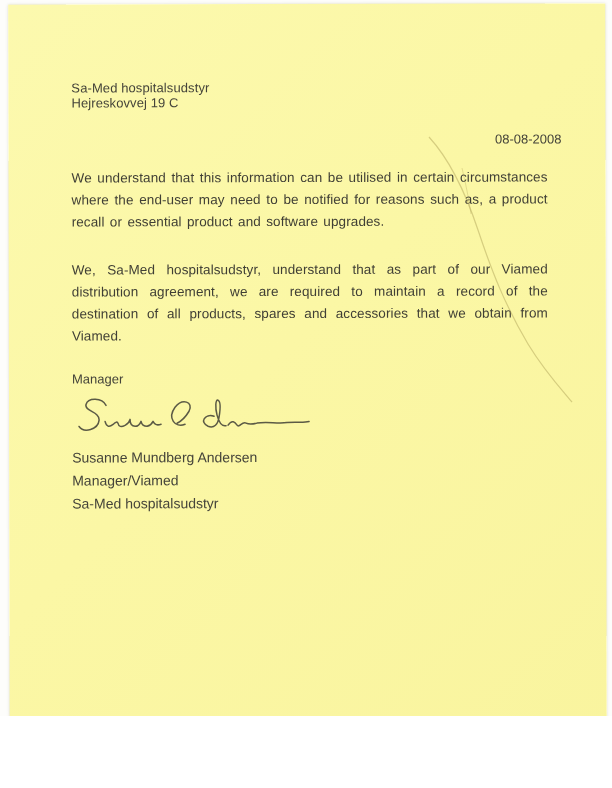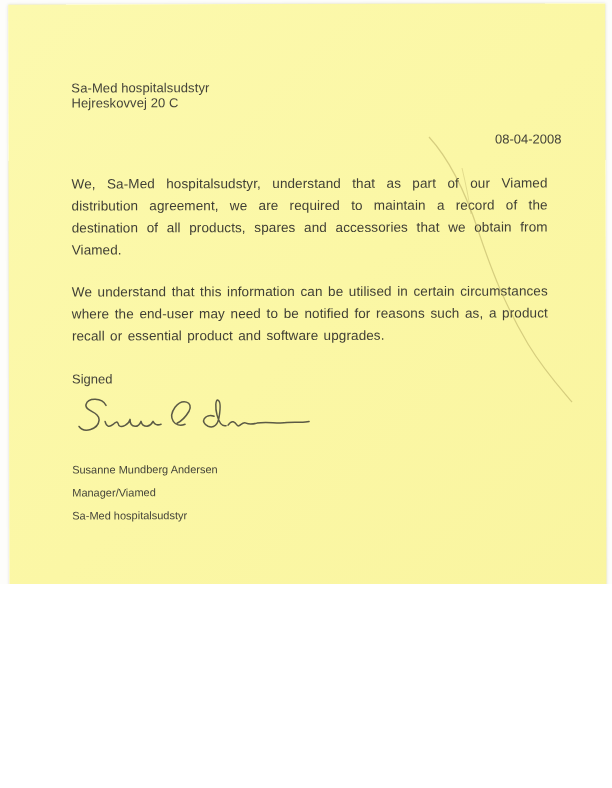--- a/index.html
+++ b/index.html
@@ -1,19 +1,19 @@
 <!DOCTYPE html>
 <html><head>
 <meta charset="utf-8">
 <style>
   html, body { margin: 0; padding: 0; background: #ffffff; }
   .scan {
     position: relative;
     width: 612px;
-    height: 584px;
+    height: 716px;
     background: #fdfdfb;
     overflow: hidden;
     font-family: "Liberation Sans", sans-serif;
   }
   .paper {
     position: absolute;
     left: 9px;
     top: 4px;
     width: 597px;
     height: 777px;
@@ -43,47 +43,47 @@
     line-height: 22px;
     text-align: justify;
     letter-spacing: 0.1px;
     word-spacing: 1.5px;
     color: #403f35;
   }
   .para-1 { margin-top: 26px; }
   .para-2 { margin-top: 20px; }
   .signed-label { margin-top: 24px; font-size: 13px; }
   .signature-wrap { margin-top: 6px; margin-left: 0; height: 52px; }
-  .sig-block { margin-top: 14px; font-size: 11px; line-height: 23px; }
+  .sig-block { margin-top: 2px; font-size: 14px; line-height: 23px; }
   .crease-overlay {
     position: absolute;
     left: 0; top: 0;
     width: 612px; height: 788px;
     pointer-events: none;
   }
 </style>
 </head>
 <body>
 
 <div class="scan">
   <div class="paper">
     <div class="content">
 
       <div class="address-block">
         <div>Sa-Med hospitalsudstyr</div>
-        <div>Hejreskovvej 20 C</div>
+        <div>Hejreskovvej 19 C</div>
       </div>
 
-      <div class="date-row">08-04-2008</div>
+      <div class="date-row">08-08-2008</div>
+
+      <p class="para para-2">We understand that this information can be utilised in certain circumstances where the end-user may need to be notified for reasons such as, a product recall or essential product and software upgrades.</p>
 
       <p class="para para-1">We, Sa-Med hospitalsudstyr, understand that as part of our Viamed distribution agreement, we are required to maintain a record of the destination of all products, spares and accessories that we obtain from Viamed.</p>
 
-      <p class="para para-2">We understand that this information can be utilised in certain circumstances where the end-user may need to be notified for reasons such as, a product recall or essential product and software upgrades.</p>
-
-      <div class="signed-label">Signed</div>
+      <div class="signed-label">Manager</div>
 
       <div class="signature-wrap">
         <svg width="250" height="52" viewBox="0 0 250 52">
           <g fill="none" stroke="#4a493b" stroke-width="1.5" stroke-linecap="round" stroke-linejoin="round" opacity="0.9">
 
             <path d="M34,13 C30,5 16,5 14,12 C12,19 28,19 27,28 C26,37 12,41 7,34"></path>
 
             <path d="M33,29 q2,8 8,3 q4,-4 5,-1 q1,5 7,2 q4,-2 5,-6 q0,7 5,7 q4,0 6,-5 q1,5 6,5 q4,-1 6,-5 q2,5 8,3"></path>
 
             <path d="M113,32 C103,36 95,26 103,15 C110,6 122,9 117,19 C114,24 109,29 105,31"></path>

